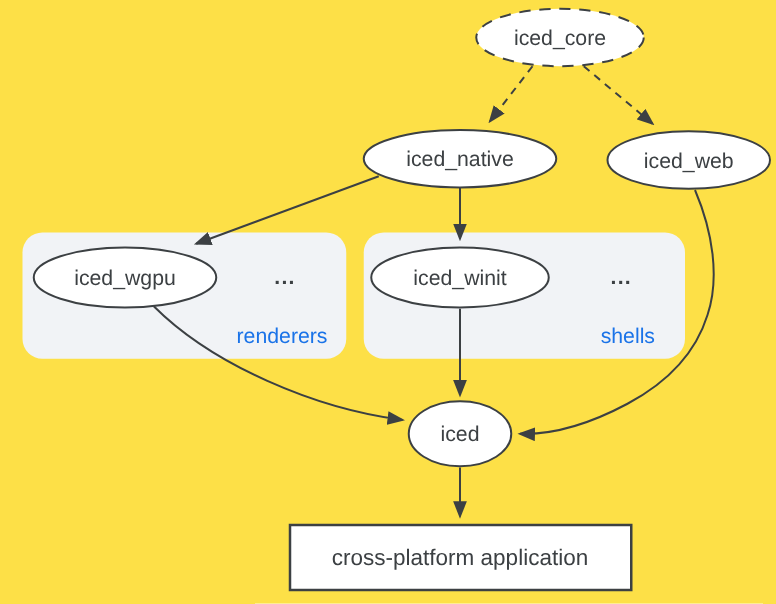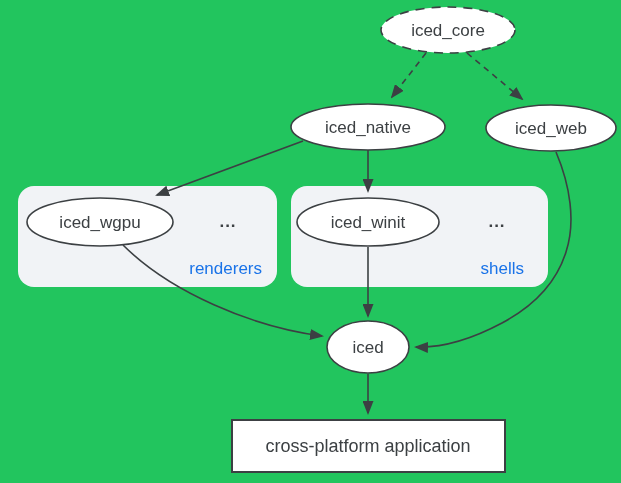--- a/index.html
+++ b/index.html
@@ -8,21 +8,21 @@
     background: #ffffff;
     width: 621px;
     height: 483px;
     overflow: hidden;
     font-family: "Liberation Sans", sans-serif;
   }
   .canvas {
     position: relative;
     width: 621px;
     height: 483px;
-    background: #22c55e;
+    background: #fde047;
   }
   svg { display: block; }
 
   .group-box {
     fill: #f1f3f6;
     stroke: none;
   }
   .edge {
     fill: none;
     stroke: #3c4043;

